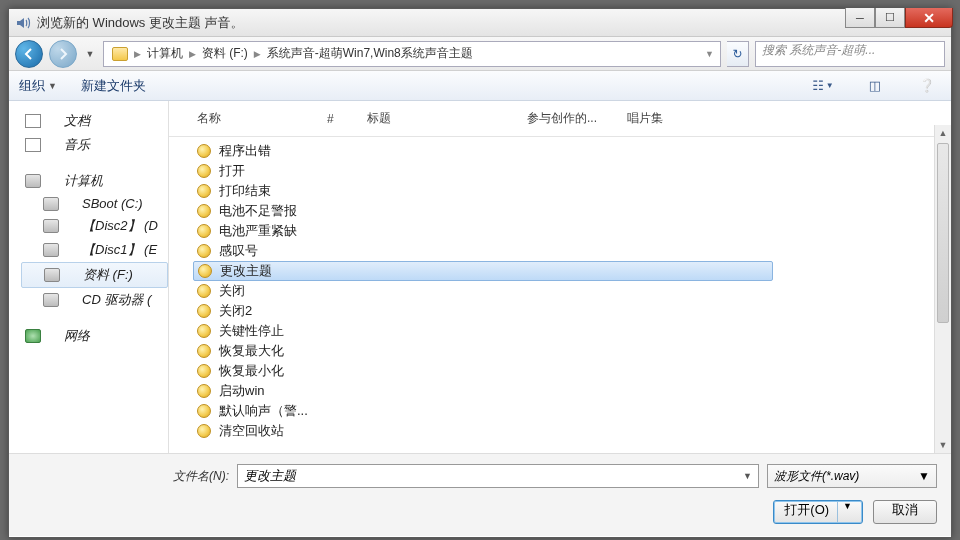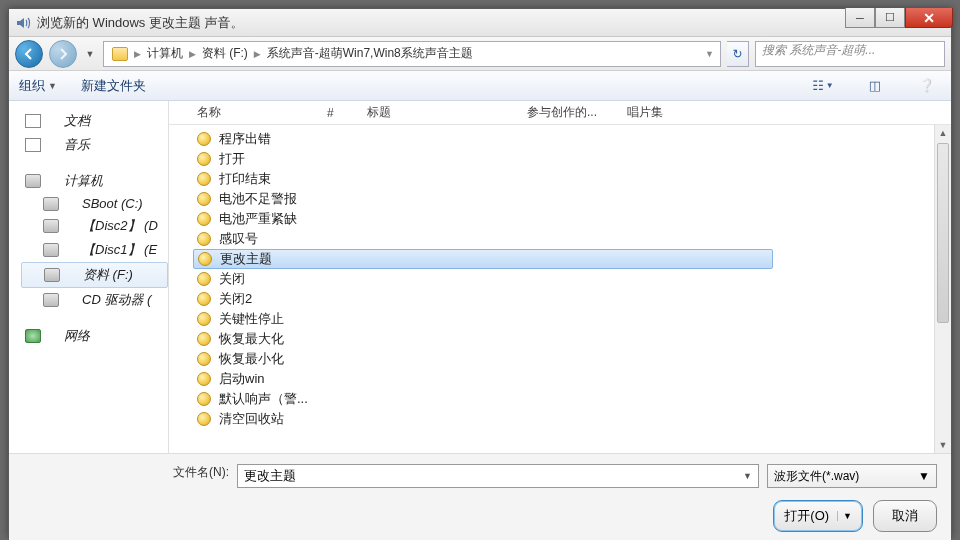--- a/index.html
+++ b/index.html
@@ -30,43 +30,43 @@
 .sidebar .item { display: flex; align-items: center; gap: 23px; padding: 3px 4px; white-space: nowrap; color: #222; font-style: italic; }
 .sidebar .item.indent { padding-left: 22px; }
 .sidebar .item.sel { background: linear-gradient(#f2f7fd,#e4eef9); border: 1px solid #b8d1ea; border-radius: 2px; }
 .sidebar .grp { margin-top: 12px; }
 .sideicon { width: 16px; height: 14px; flex: 0 0 16px; }
 .si-doc { background: #fff; border: 1px solid #888; }
 .si-drv { background: linear-gradient(#e6e6e6,#bcbcbc); border: 1px solid #888; border-radius: 2px; }
 .si-net { background: radial-gradient(#aee0b0,#4aa050); border: 1px solid #3a8040; border-radius: 2px; }
 .sidebar::after { content: ""; position: absolute; right: 0; top: 0; bottom: 0; width: 14px; }
 .filearea { flex: 1; display: flex; flex-direction: column; position: relative; }
-.colhdr { height: 24px; border-bottom: 1px solid #e4e4e4; display: flex; align-items: center; font-size: 12px; color: #444; padding-left: 28px; }
+.colhdr { height: 36px; border-bottom: 1px solid #e4e4e4; display: flex; align-items: center; font-size: 12px; color: #444; padding-left: 28px; }
 .colhdr .c1 { width: 130px; }
 .colhdr .c2 { width: 40px; }
 .colhdr .c3 { width: 160px; }
 .colhdr .c4 { width: 100px; }
 .colhdr .c5 { width: 80px; }
 .filelist { flex: 1; overflow: hidden; padding: 4px 0 0 24px; }
 .frow { display: flex; align-items: center; height: 20px; font-size: 13px; color: #222; padding-left: 4px; width: 580px; }
 .frow.sel { background: linear-gradient(#e0edfb,#bedaf7); border: 1px solid #8ab4e0; border-radius: 2px; height: 20px; }
 .frow .ficon { width: 14px; height: 14px; border-radius: 50%; background: radial-gradient(circle at 35% 35%, #fff3b0, #f2c94c 60%, #d4a020); border: 1px solid #c09020; margin-right: 8px; flex: 0 0 14px; }
 .filelist-scroll { position: absolute; right: 0; top: 24px; bottom: 0; width: 17px; background: #f0f0f0; border-left: 1px solid #ddd; }
 .filelist-scroll .thumb { position: absolute; left: 2px; right: 2px; top: 18px; height: 180px; background: linear-gradient(#e8e8e8,#cfcfcf); border: 1px solid #b8b8b8; border-radius: 2px; }
 .filelist-scroll .arr { position: absolute; left: 0; right: 0; height: 16px; display: flex; align-items: center; justify-content: center; font-size: 9px; color: #666; }
 .filelist-scroll .arr.top { top: 0; }
 .filelist-scroll .arr.bot { bottom: 0; }
 .footer { border-top: 1px solid #ddd; padding: 10px 14px 12px; background: #f4f4f4; }
-.fnrow { display: flex; align-items: flex-start; gap: 8px; margin-bottom: 12px; padding-left: 150px; }
+.fnrow { display: flex; align-items: center; gap: 8px; margin-bottom: 12px; padding-left: 150px; font-style: italic; }
 .fnrow .lbl { font-size: 12px; color: #333; }
 .fnrow .fninput { flex: 1; height: 24px; border: 1px solid #999; background: #fff; padding: 0 6px; font-size: 13px; display: flex; align-items: center; justify-content: space-between; }
 .fnrow .fninput .dd { font-size: 9px; color: #555; }
 .fnrow .filter { width: 170px; height: 24px; border: 1px solid #999; background: linear-gradient(#fafafa,#eee); padding: 0 6px; font-size: 12px; display: flex; align-items: center; justify-content: space-between; }
 .btnrow { display: flex; justify-content: flex-end; gap: 10px; }
-.btn { height: 32px; border: 1px solid #8a8a8a; background: linear-gradient(#fafafa,#e4e4e4); font-size: 13px; padding: 0 18px; display: flex; align-items: center; border-radius: 9px; }
+.btn { height: 24px; border: 1px solid #8a8a8a; background: linear-gradient(#fafafa,#e4e4e4); font-size: 13px; padding: 0 18px; display: flex; border-radius: 3px; }
 .btn.primary { border: 1px solid #3a8ac8; box-shadow: 0 0 0 1px #8ec4ec inset; padding: 0 10px; }
 .btn.primary .split { border-left: 1px solid #9ac0de; margin-left: 8px; padding-left: 5px; font-size: 9px; }
 svg { display: block; }
 </style>
 </head>
 <body>
 
 <div class="window">
 
   <div class="titlebar">

